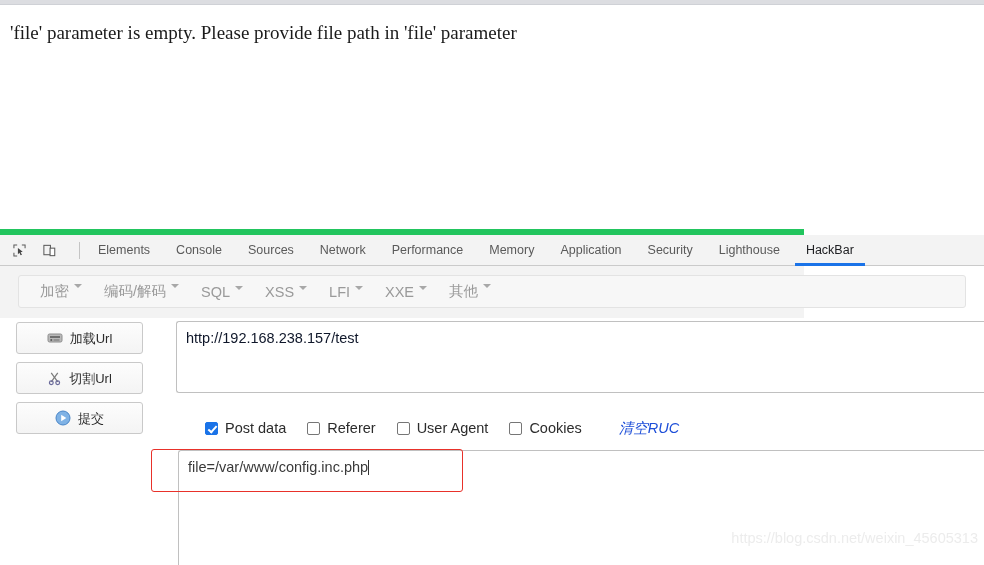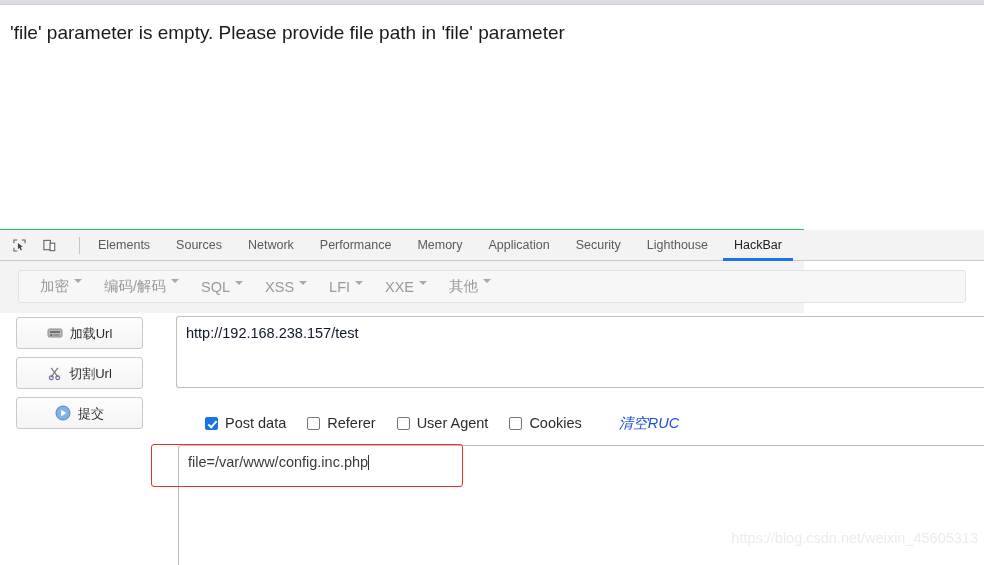--- a/index.html
+++ b/index.html
@@ -16,30 +16,30 @@
   .top-strip {
     position: absolute; left:0; top:0; width:984px; height:5px;
     background:#dcdde1; border-bottom:1px solid #cfd1d6;
   }
   .page-area {
     position:absolute; left:0; top:6px; width:984px; height:218px;
     background:#ffffff;
   }
   .page-message {
     position:absolute; left:10px; top:16px;
-    font-family:Liberation Sans, sans-serif;
+    font-family:Liberation Serif, serif;
     font-size:19px; color:#1a1a1a; white-space:nowrap;
     letter-spacing:0px;
   }
 
   
   .devtools {
     position:absolute; left:0; top:229px; width:804px; height:336px;
     background:#f3f3f3;
-    border-top:1px solid #22c55e;
+    border-top:6px solid #22c55e;
   }
   .dt-tabbar {
     position:relative; height:31px; width:984px;
     background:#f3f3f3;
     border-bottom:1px solid #cacaca;
     display:flex; align-items:center;
   }
   .dt-icons { display:flex; align-items:center; padding-left:8px; gap:8px; }
   .dt-icon-btn {
     width:22px; height:22px; display:flex; align-items:center; justify-content:center;
@@ -184,20 +184,21 @@
           <svg width="15" height="15" viewBox="0 0 16 16">
             <rect x="2" y="2.5" width="7" height="10" fill="none" stroke="#5a5a5a" stroke-width="1.1"></rect>
             <rect x="8.6" y="5.5" width="5" height="8" fill="#fff" stroke="#5a5a5a" stroke-width="1.1"></rect>
           </svg>
         </div>
         <div class="dt-divider"></div>
       </div>
 
       <div class="dt-tabs">
         <div class="dt-tab">Elements</div>
+        <div class="dt-tab">Console</div>
         <div class="dt-tab">Sources</div>
         <div class="dt-tab">Network</div>
         <div class="dt-tab">Performance</div>
         <div class="dt-tab">Memory</div>
         <div class="dt-tab">Application</div>
         <div class="dt-tab">Security</div>
         <div class="dt-tab">Lighthouse</div>
         <div class="dt-tab active">HackBar</div>
       </div>
     </div>

